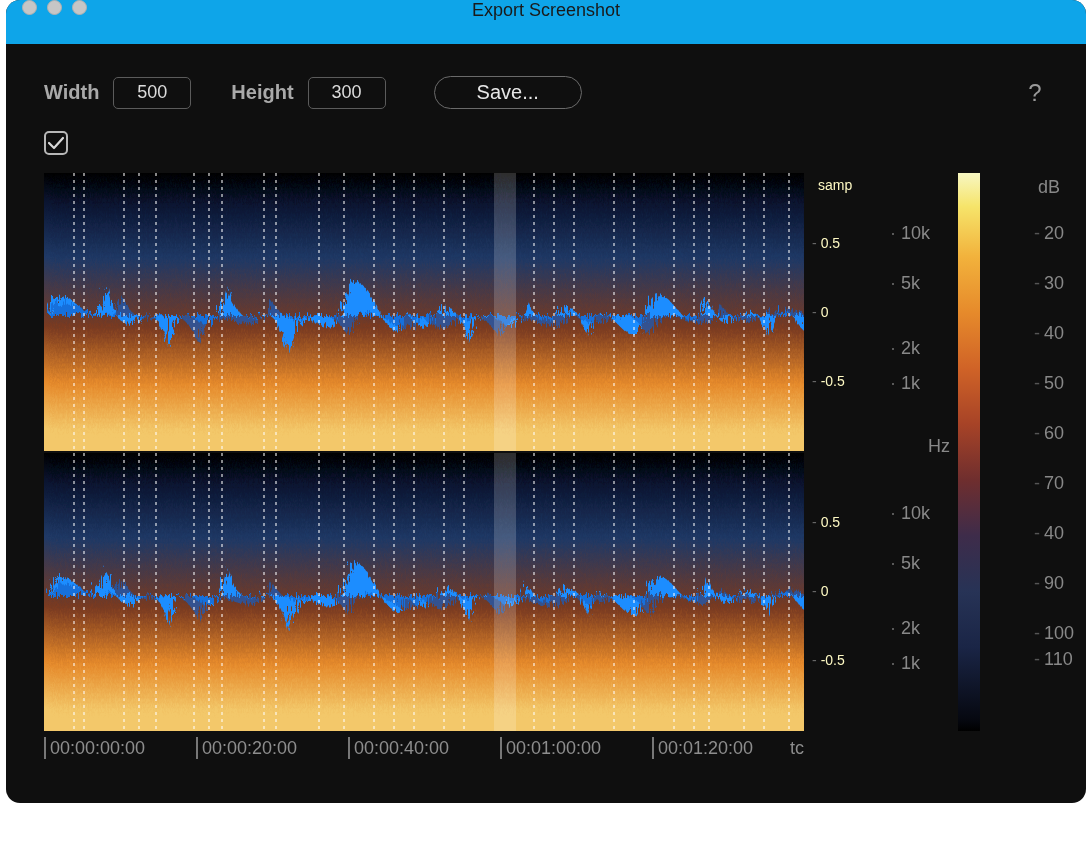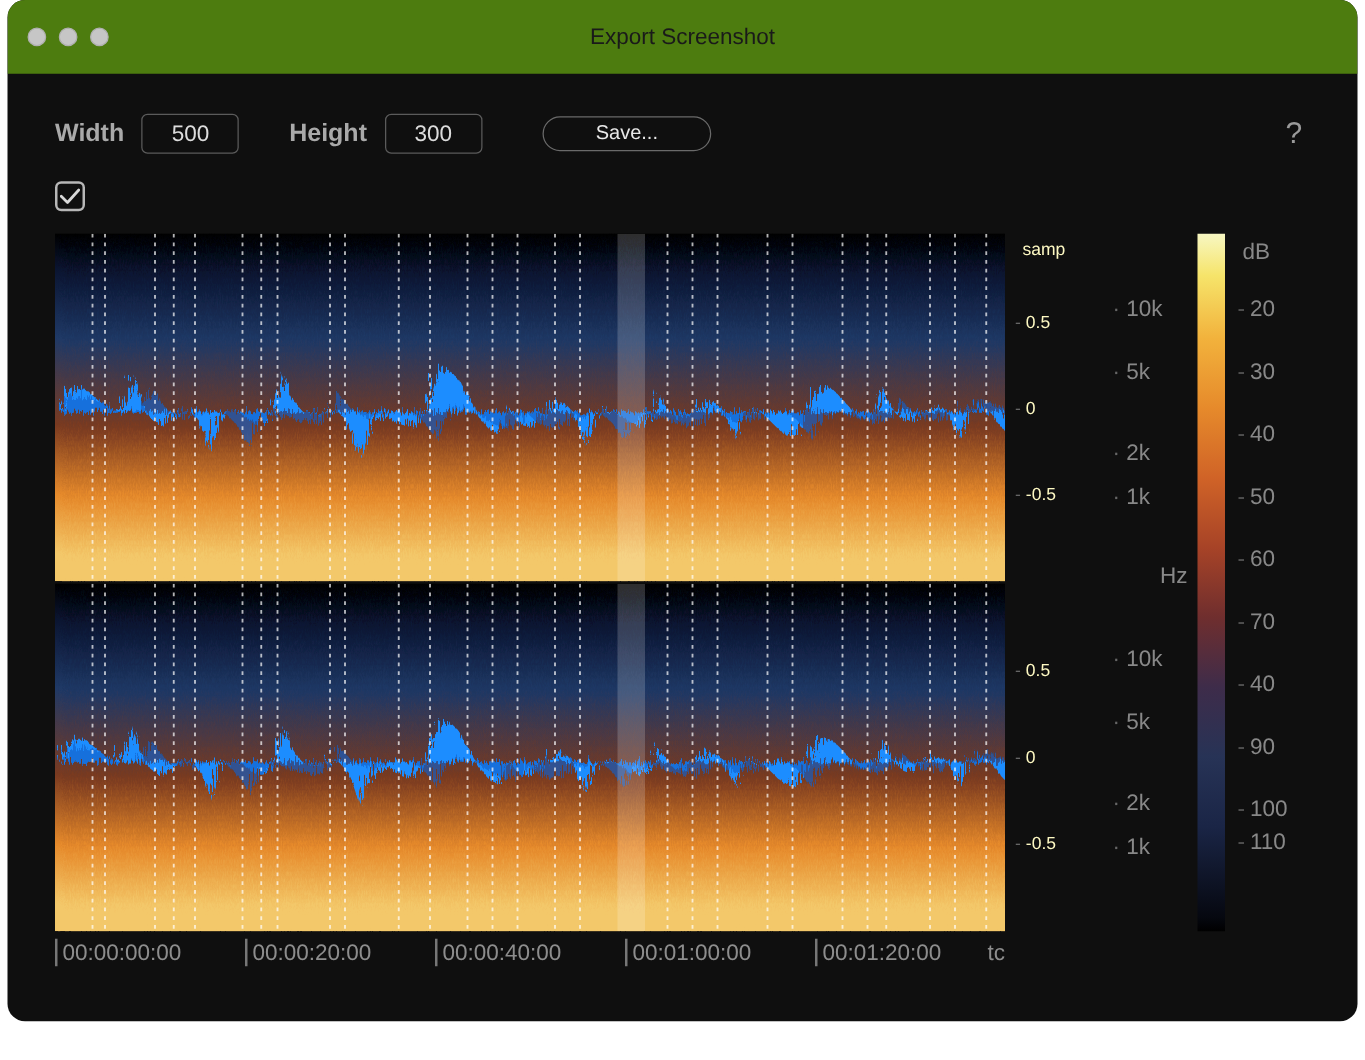--- a/index.html
+++ b/index.html
@@ -8,24 +8,24 @@
     .window {
       width:1080px;
       margin:0 auto;
       background:#0f0f0f;
       border-radius:14px;
       overflow:hidden;
       box-shadow:none;
     }
 
     .titlebar {
-      height:59px;
-      background:#4d7c0f;
-      display:flex;
-      align-items:center;
+      height:44px;
+      background:#0ea5e9;
+      display:flex;
+      align-items:flex-start;
       position:relative;
     }
     .traffic {
       display:flex;
       gap:10px;
       padding-left:16px;
     }
     .tl-btn {
       width:15px;height:15px;border-radius:50%;
       background:#c6c6c6;
@@ -61,21 +61,21 @@
       background:transparent;
       color:#dcdcdc;
       text-align:center;
       font-size:18px;
     }
     .save-btn {
       margin-left:34px;
       border:1.5px solid #6a6a6a;
       background:transparent;
       color:#e8e8e8;
-      font-size:16px;
+      font-size:20px;
       padding:4px 42px;
       border-radius:18px;
       cursor:pointer;
     }
     .help {
       margin-left:auto;
       width:26px;height:26px;
       display:flex;align-items:center;justify-content:center;
       color:#9a9a9a;font-size:24px;cursor:pointer;
     }
@@ -151,21 +151,21 @@
         #e68a2b 25%,
         #d06327 35%,
         #a74327 45%,
         #6f2e2e 55%,
         #3e2c4a 65%,
         #273356 75%,
         #1a2546 85%,
         #060810 98%,
         #000 100%);
     }
-    .db-labels { position:relative; flex:1; }
+    .db-labels { position:relative; flex:1;margin-left:44px; }
     .db-labels .unit { position:absolute; top:4px; left:4px; }
     .db-tick { position:absolute; left:0; display:flex; align-items:center; gap:4px; }
     .db-tick::before { content:"-"; color:#555; }
 
     .time-row {
       margin-top:2px;
       height:30px;
       display:flex;
       align-items:center;
       font-size:18px;

